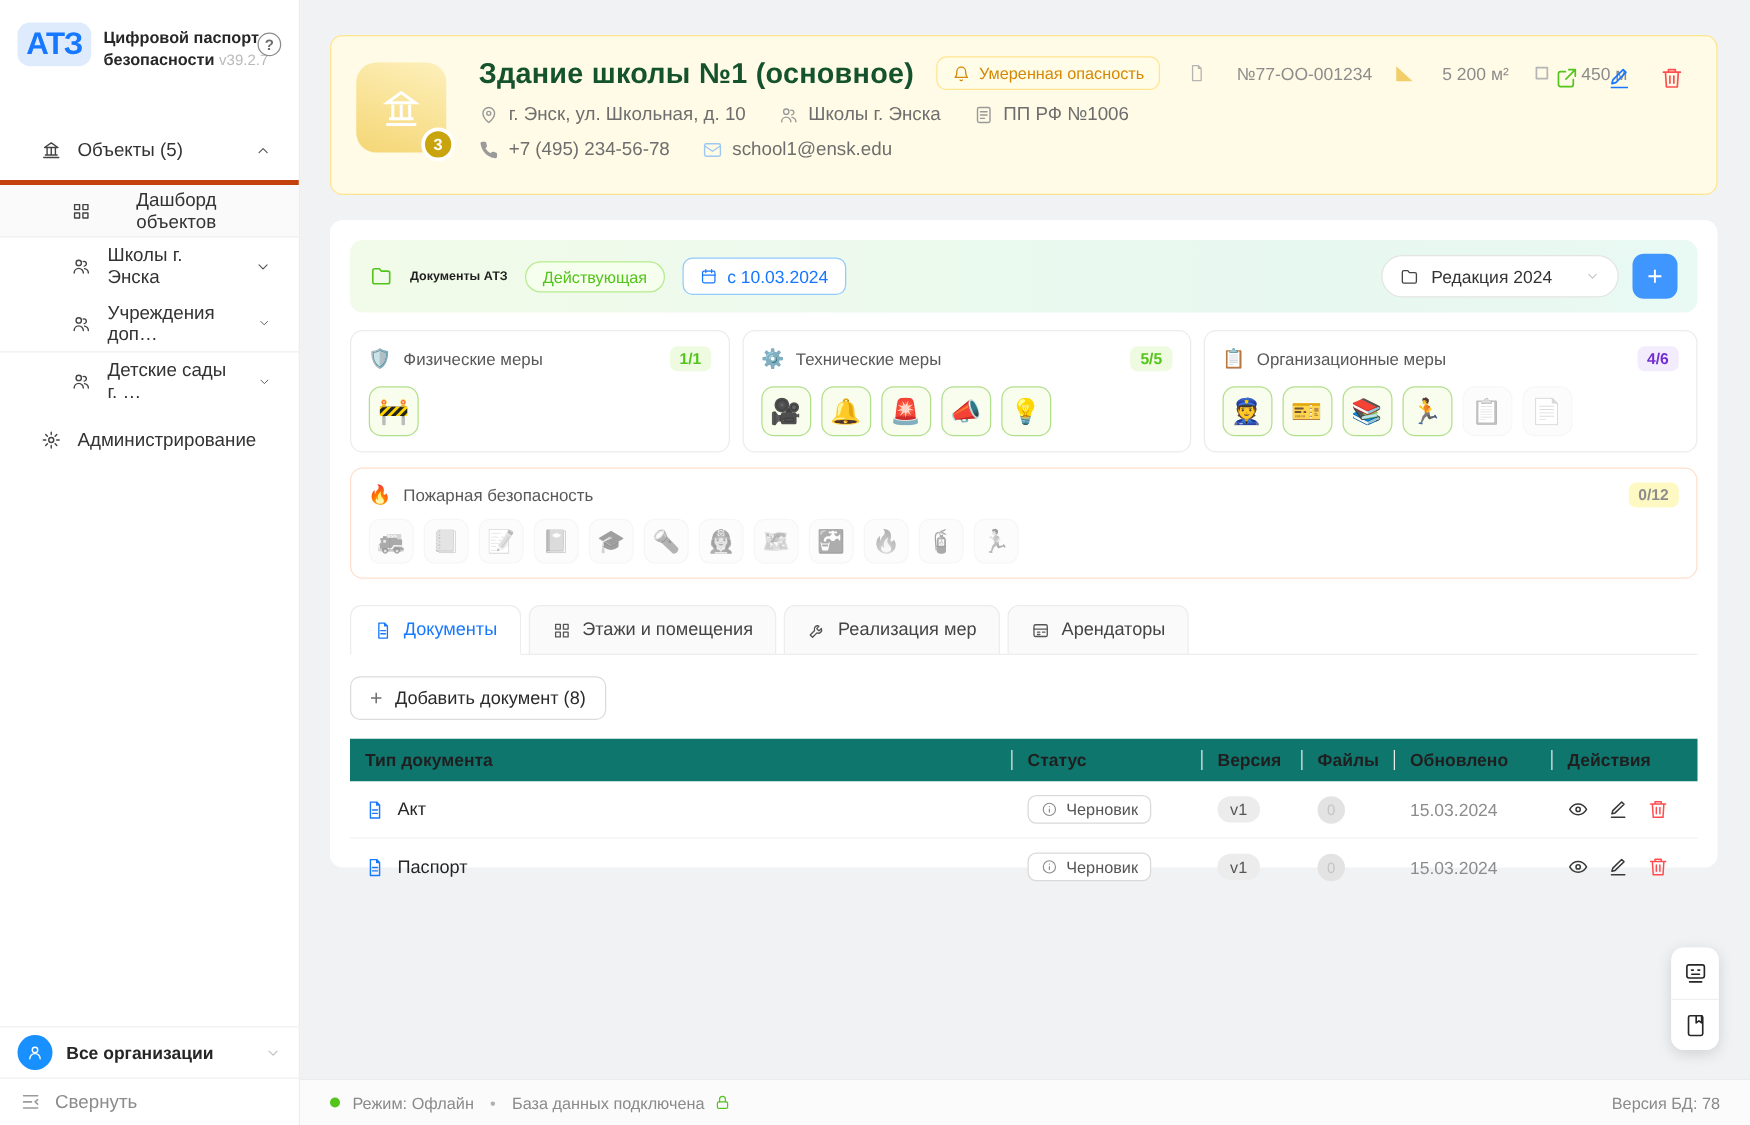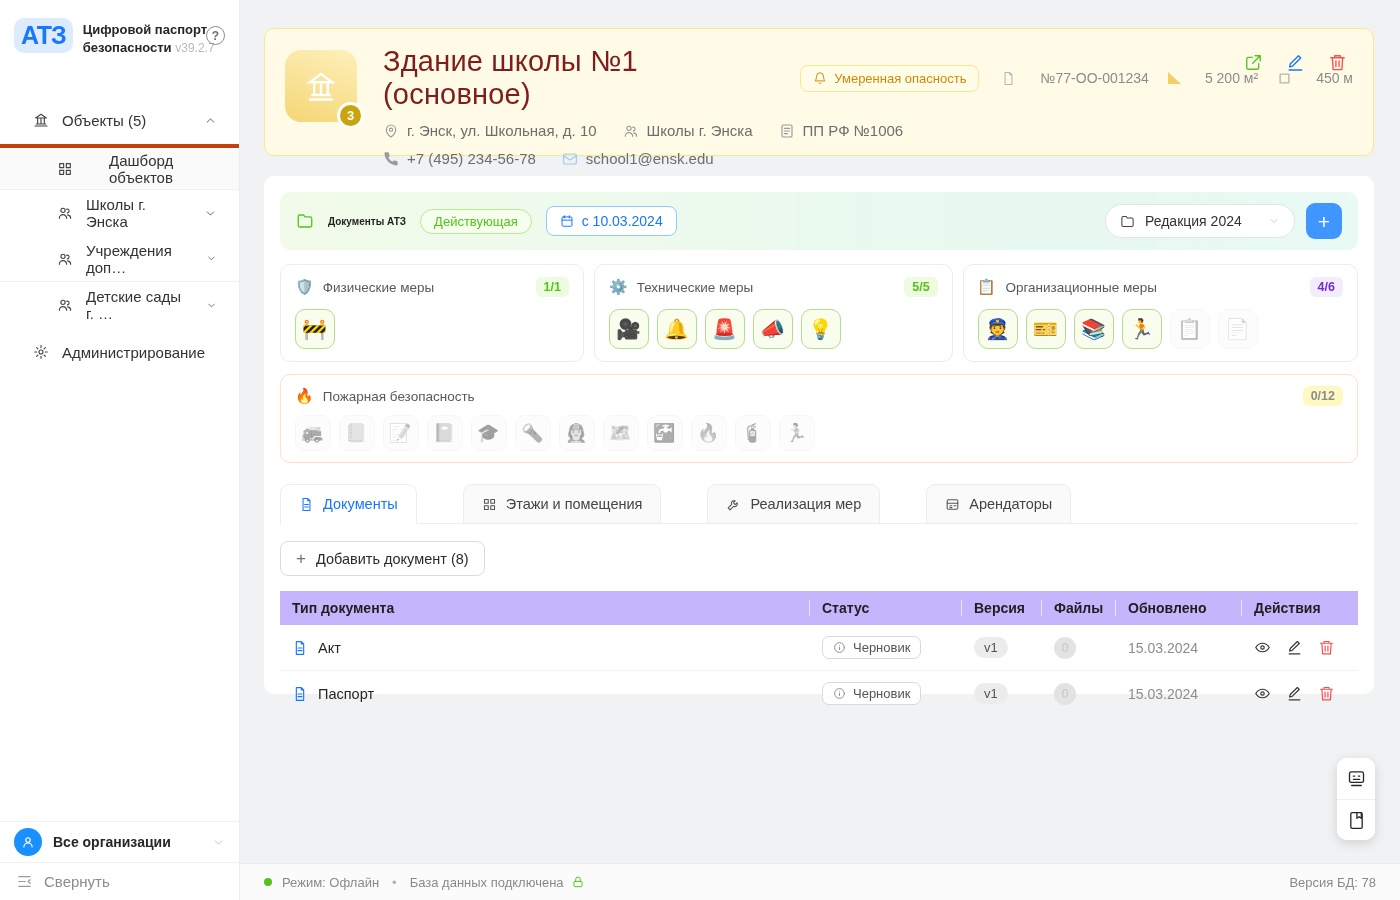--- a/index.html
+++ b/index.html
@@ -34,21 +34,21 @@
   
   .main { position:absolute; left:240px; top:0; right:0; bottom:0; padding:28px 26px 0 24px; }
 
   
   .obj-card { position:relative; display:flex; padding:16px 20px; background:#fffbe6; border:1px solid #ffe58f; border-radius:10px; height:128px; }
   .obj-icon { width:72px; height:72px; border-radius:16px; background:linear-gradient(200deg,#fdf0bb 0%,#f5d675 100%); display:flex; align-items:center; justify-content:center; position:relative; margin-top:5px; flex:0 0 auto; }
   .obj-icon svg { width:36px; height:36px; stroke:#fff; fill:none; stroke-width:1.6; }
   .obj-count-badge { position:absolute; right:-7px; bottom:-7px; width:27px; height:27px; border-radius:50%; background:#c9a40c; border:3px solid #fff; color:#fff; font-size:13px; font-weight:bold; display:flex; align-items:center; justify-content:center; }
   .obj-info { margin-left:26px; flex:1; min-width:0; }
   .title-row { display:flex; align-items:center; }
-  .obj-title { font-size:29px; font-weight:normal; color:#7f1d1d; letter-spacing:.2px; }
+  .obj-title { font-size:23px; font-weight:bold; color:#14532d; letter-spacing:.2px; }
   .danger-badge { display:inline-flex; align-items:center; gap:7px; margin-left:18px; padding:5px 12px; border:1px solid #ffe58f; border-radius:8px; background:#fffce8; color:#d48806; font-size:13px; white-space:nowrap; }
   .danger-badge .ic { width:14px; height:14px; }
   .meta-inline { display:flex; gap:19px; align-items:center; margin-left:22px; color:#8c8c8c; font-size:14px; white-space:nowrap; }
   .meta-item { display:inline-flex; align-items:center; gap:24px; }
   .meta-item .ic { color:#b5b5b5; width:15px; height:15px; }
   .tri { width:0; height:0; border-left:13px solid #f1ce67; border-top:12px solid transparent; }
   .obj-row2, .obj-row3 { display:flex; gap:26px; margin-top:11px; color:#6e6e6e; font-size:15px; align-items:center; }
   .obj-row2 .meta-item, .obj-row3 .meta-item { gap:8px; }
   .obj-row2 .ic, .obj-row3 .ic { width:16px; height:16px; color:#9a9a9a; }
   .mail-ic { color:#9cc8f2 !important; }
@@ -86,33 +86,33 @@
   .mcount.gray { color:#8c8c8c; background:#fef9c3; }
   .mitems { display:flex; gap:8px; margin-top:12px; }
   .mbox { width:40px; height:40px; border-radius:10px; display:flex; align-items:center; justify-content:center; font-size:20px; background:#f8fdee; border:1px solid #b2df8b; cursor:pointer; }
   .mbox.off { background:#fafafa; border:1px solid #efefef; filter:grayscale(1); opacity:.5; }
 
   .fire-card { margin-top:12px; background:#fff; border:1px solid #ffdfcc; border-radius:10px; padding:11px 14px; }
   .fire-card .mitems { margin-top:9px; }
   .fire-card .mbox { width:36px; height:36px; font-size:18px; border-radius:9px; }
 
   
-  .tabs { display:flex; margin-top:21px; border-bottom:1px solid #ededed;gap:40px; }
+  .tabs { display:flex; margin-top:21px; border-bottom:1px solid #ededed; }
   .tab { display:flex; gap:9px; align-items:center; padding:11px 18px; background:#fafafa; border:1px solid #ededed; border-radius:9px 9px 0 0; margin-right:6px; margin-bottom:-1px; font-size:14.5px; color:#444; cursor:pointer; }
   .tab .ic { width:15px; height:15px; color:#555; }
   .tab.active { background:#fff; color:#1677ff; border-bottom-color:#fff; }
   .tab.active .ic { color:#1677ff; }
 
   .add-doc-btn { margin-top:17px; display:inline-flex; gap:10px; align-items:center; padding:8px 15px; border:1px solid #dcdcdc; border-radius:8px; background:#fff; font-size:14.5px; color:#2b2b2b; cursor:pointer; }
   .add-doc-btn .plus { color:#707070; font-size:17px; line-height:1; }
 
   
   .dtable { margin-top:15px; }
   .thead, .trow { display:grid; grid-template-columns:1fr 152px 80px 74px 126px 116px; align-items:center; }
-  .thead { background:#c4b5fd; }
+  .thead { background:#0f766e; }
   .thead > div { padding:9px 12px; font-weight:bold; font-size:14px; color:#1f1f1f; position:relative; }
   .thead > div:not(:last-child)::after { content:""; position:absolute; right:0; top:9px; bottom:9px; width:1px; background:#e9e9e9; }
   .trow { border-bottom:1px solid #f2f2f2; }
   .trow > div { padding:11px 12px; font-size:14.5px; color:#262626; display:flex; align-items:center; }
   .cell-type { gap:10px; }
   .cell-type .ic { color:#1677ff; width:16px; height:16px; }
   .draft-badge { display:inline-flex; gap:7px; align-items:center; border:1px solid #d9d9d9; border-radius:7px; padding:3px 10px; font-size:13px; color:#555; background:#fff; }
   .draft-badge .ic { width:13px; height:13px; color:#8c8c8c; }
   .vpill { background:#ececec; border-radius:12px; padding:3px 10px; font-size:13px; color:#555; }
   .fcircle { width:22px; height:22px; border-radius:50%; background:#e3e3e3; color:#c4c4c4; font-size:12px; display:flex; align-items:center; justify-content:center; }

